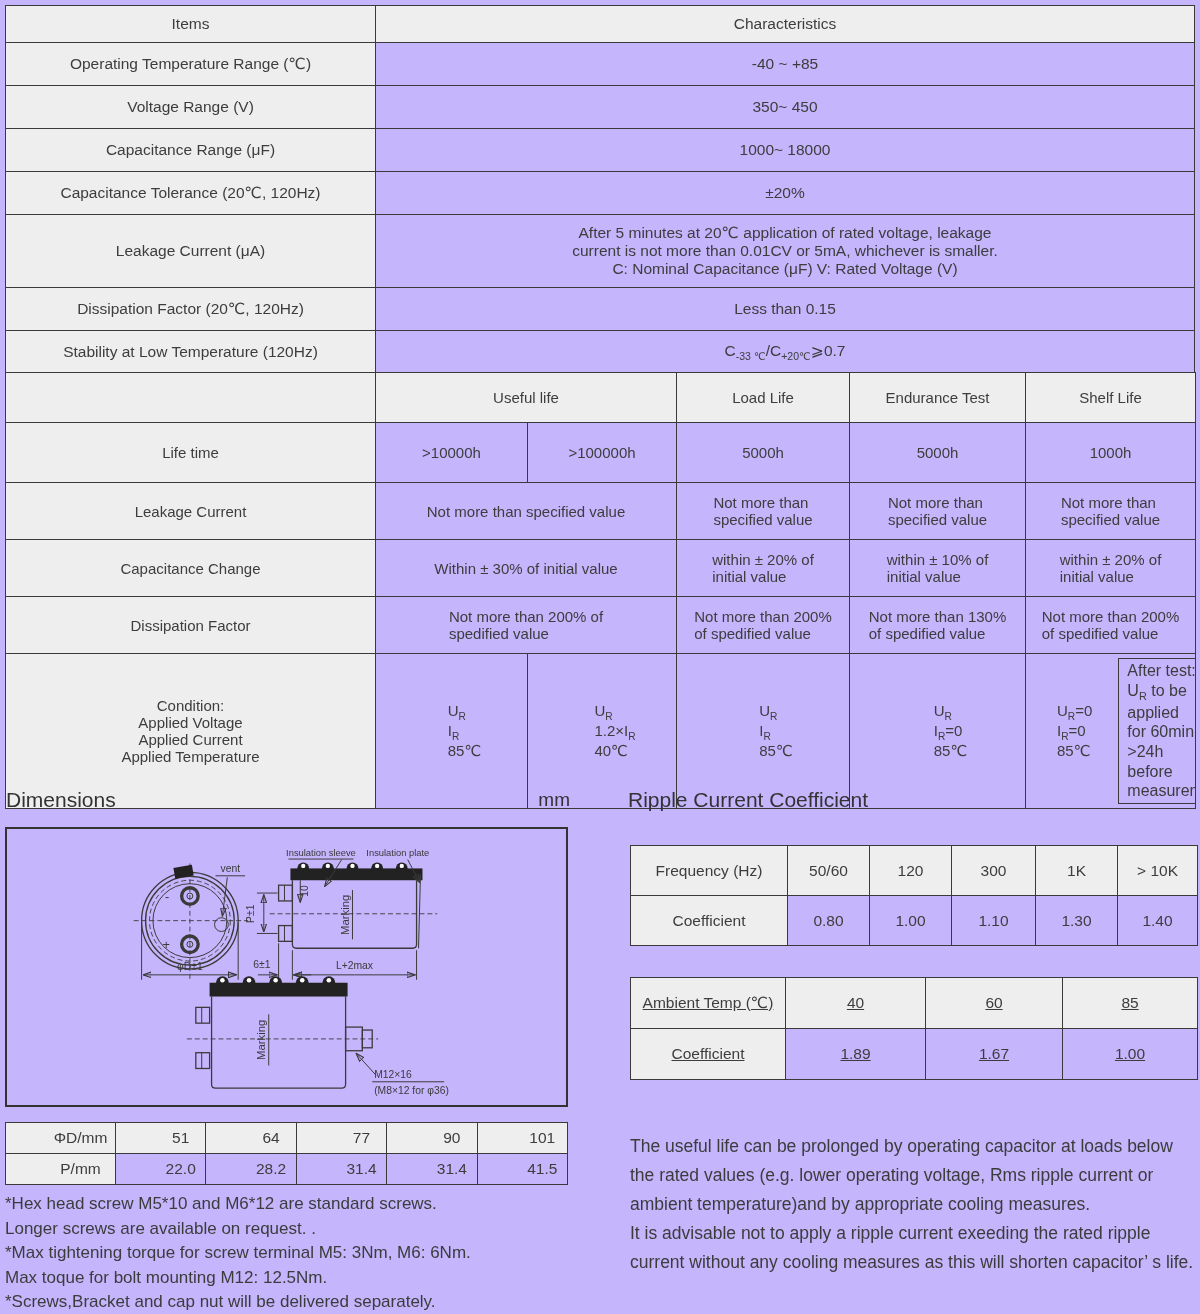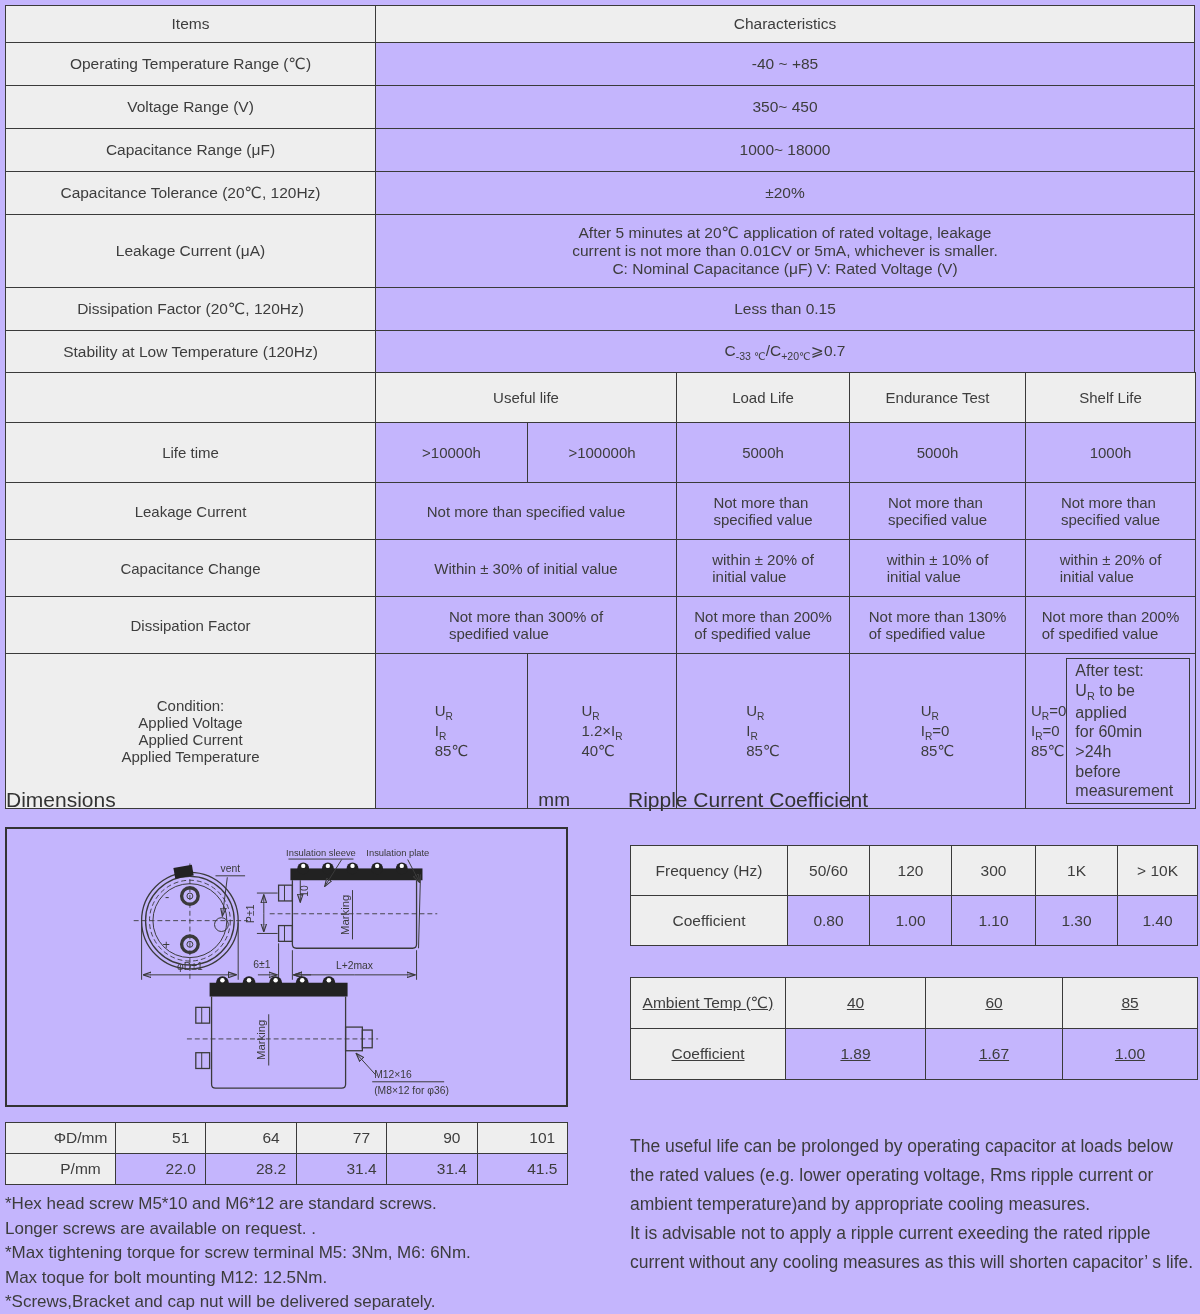--- a/index.html
+++ b/index.html
@@ -2,21 +2,21 @@
 <html><head>
 <meta charset="utf-8">
 <style>
   html,body{margin:0;padding:0;background:#ffffff;}
   body{font-family:"Liberation Sans","DejaVu Sans",sans-serif;color:#3d3d3d;}
   #page{position:relative;width:1200px;height:1314px;background:#c4b5fd;overflow:hidden;}
 
   table{border-collapse:collapse;table-layout:fixed;}
   td{border:1.5px solid #3a3a3a;text-align:center;vertical-align:middle;padding:2px 4px;overflow:hidden;}
   .g{background:#eeeeee;}
-  .pre{white-space:pre-line;}
+  .pre{white-space:pre-line;margin-left:26px;}
   .lblk{display:inline-block;text-align:left;white-space:pre-line;}
   sub{font-size:0.68em;}
 
   #spec-table{position:absolute;left:5px;top:5px;width:1190px;font-size:15.5px;}
   #spec-table td{height:38px;}
   #spec-table tr.hrow td{height:32px;}
   #spec-table tr.leak td{height:68px;}
 
   #life-table{position:absolute;left:5px;top:372px;width:1190px;font-size:15px;}
   .cond-cell{font-size:15px;}
@@ -135,21 +135,21 @@
       <td colspan="2">Within ± 30% of initial value</td>
       <td><span class="lblk">within ±  20% of
 initial value</span></td>
       <td><span class="lblk">within ±  10% of
 initial value</span></td>
       <td><span class="lblk">within ±  20% of
 initial value</span></td>
     </tr>
     <tr style="height:57px">
       <td class="g">Dissipation Factor</td>
-      <td colspan="2"><span class="lblk">Not more than 300% of
+      <td colspan="2"><span class="lblk">Not more than 200% of
 spedified value</span></td>
       <td><span class="lblk">Not more than 200%
 of spedified value</span></td>
       <td><span class="lblk">Not more than 130%
 of spedified value</span></td>
       <td><span class="lblk">Not more than 200%
 of spedified value</span></td>
     </tr>
     <tr style="height:104px">
       <td class="g pre">Condition:

